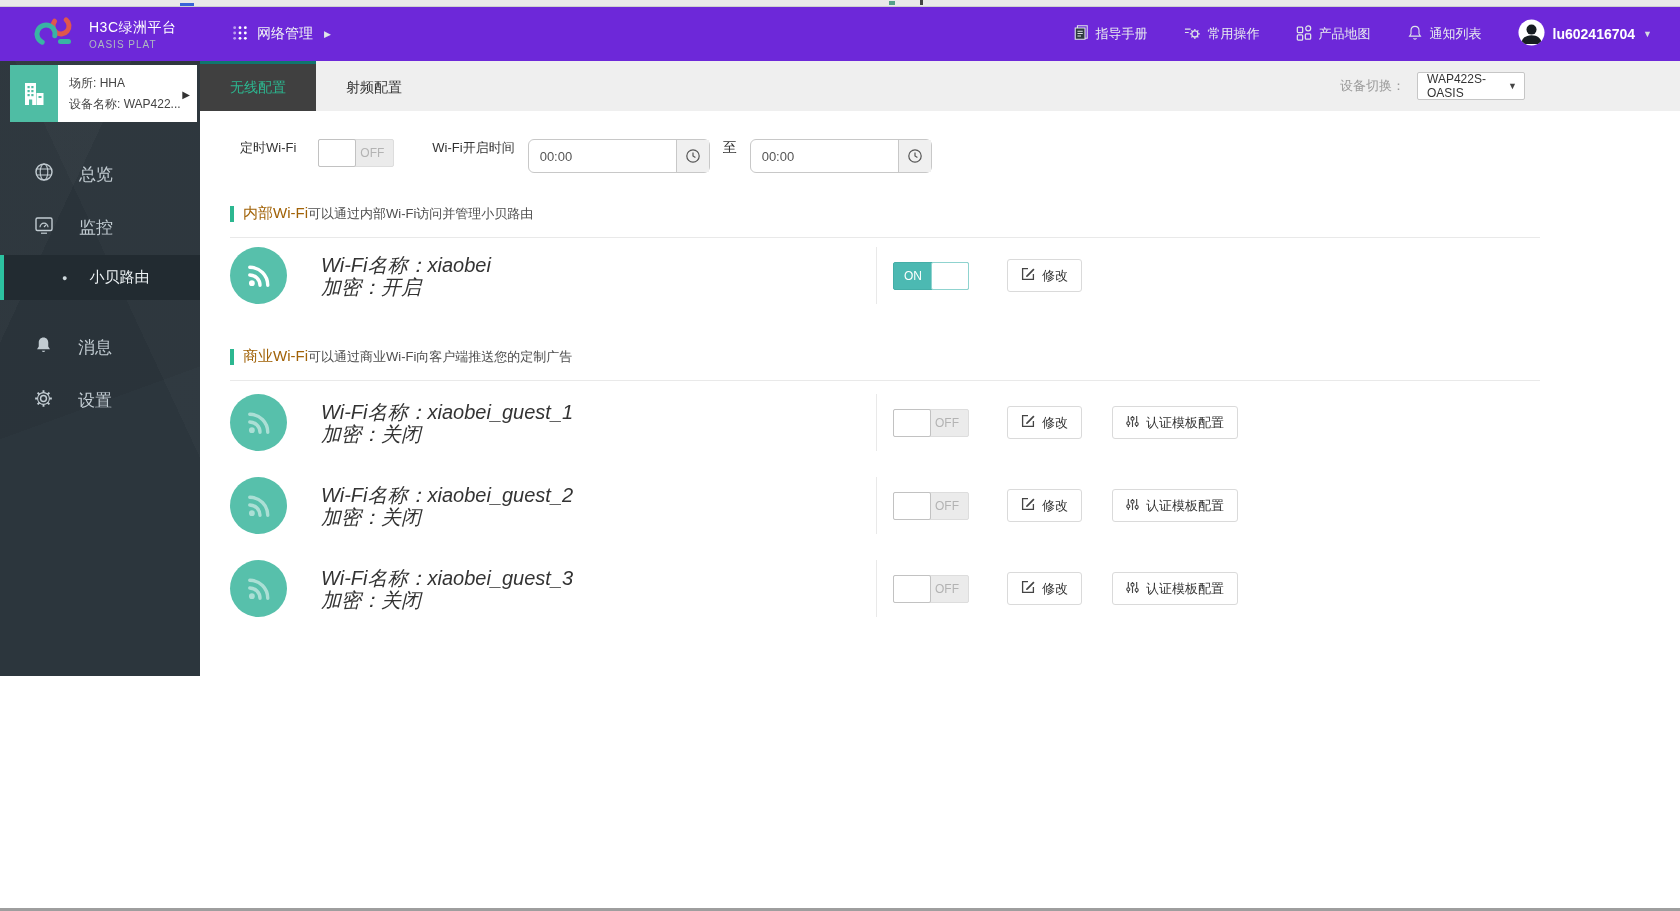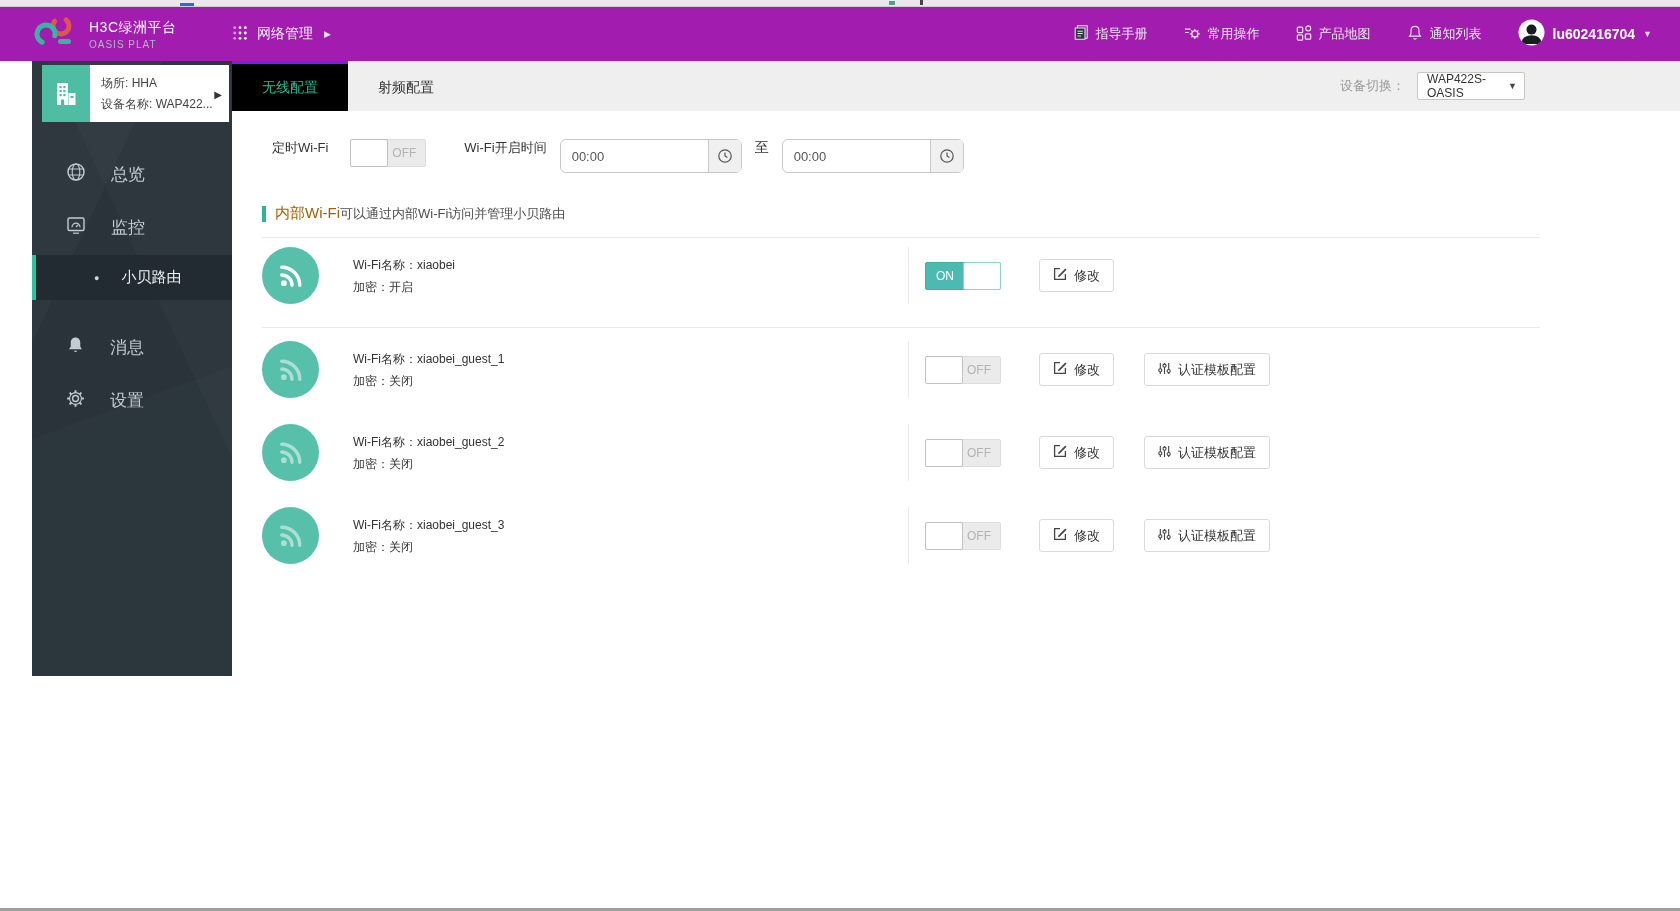--- a/index.html
+++ b/index.html
@@ -8,34 +8,34 @@
   .screen { position:relative; width:1680px; height:911px; overflow:hidden; background:#fff; }
 
   
   .top-strip { height:7px; background:#e9e9e9; border-bottom:1px solid #cfcfcf; position:relative; }
   .ts-blue { position:absolute; left:180px; bottom:0; width:14px; height:3px; background:#3a63d8; }
   .ts-green { position:absolute; left:889px; bottom:1px; width:6px; height:4px; background:#56a08a; }
   .ts-dark { position:absolute; left:920px; bottom:1px; width:3px; height:5px; background:#444; }
   .bottom-strip { position:absolute; left:0; bottom:0; width:100%; height:3px; background:#9e9e9e; z-index:9; }
 
   
-  .app-header { height:54px; background:#a21caf; display:flex; align-items:center; color:#e8ecef; }
+  .app-header { height:54px; background:#6d28d9; display:flex; align-items:center; color:#e8ecef; }
   .logo-area { display:flex; align-items:center; gap:10px; padding-left:33px; width:210px; flex-shrink:0; }
   .logo-text .t1 { font-size:14px; color:#fff; letter-spacing:.5px; }
   .logo-text .t2 { font-size:10px; color:#aeb9bf; letter-spacing:1px; margin-top:2px; }
   .nav-section { display:flex; align-items:center; gap:9px; margin-left:22px; font-size:14px; color:#f0f3f5; cursor:pointer; }
   .nav-caret { font-size:9px; color:#dfe5e8; margin-left:2px; }
   .header-right { margin-left:auto; display:flex; align-items:center; gap:36px; padding-right:28px; font-size:13px; }
   .h-action { display:flex; align-items:center; gap:7px; cursor:pointer; color:#e8ecef; white-space:nowrap; }
   .h-user { display:flex; align-items:center; gap:8px; cursor:pointer; }
   .h-user .uname { font-size:14px; font-weight:bold; color:#fff; }
   .user-caret { font-size:9px; color:#d7dde0; }
 
   
-  .app-body { display:flex; height:615px;padding-left:32px; }
+  .app-body { display:flex; height:615px; }
   .sidebar { width:200px; flex-shrink:0; position:relative; color:#c2ccd2;
     background:
       linear-gradient(115deg, rgba(255,255,255,0.025) 0 27%, rgba(255,255,255,0) 27%),
       linear-gradient(245deg, rgba(255,255,255,0.02) 0 38%, rgba(255,255,255,0) 38%),
       linear-gradient(160deg, rgba(0,0,0,0.05) 0 55%, rgba(0,0,0,0) 55%),
       #2c363d; }
   .main { flex:1; display:flex; flex-direction:column; background:#fff; min-width:0; }
 
   
   .device-card { margin:4px 0 0 10px; width:187px; height:57px; background:#fff; display:flex; align-items:center; position:relative; cursor:pointer; }
@@ -47,21 +47,21 @@
   .menu { margin-top:26px; }
   .menu-item { height:53px; display:flex; align-items:center; padding-left:34px; gap:25px; font-size:17px; color:#c2ccd2; cursor:pointer; }
   .menu-item svg { flex-shrink:0; }
   .submenu-item { height:45px; margin-top:1px; background:#222b31; border-left:4px solid #2cc2a0; display:flex; align-items:center; padding-left:58px; gap:22px; font-size:15px; color:#eef3f5; cursor:pointer; }
   .submenu-item .dot { font-size:9px; color:#cfd8dc; }
   .menu-gap { height:21px; }
 
   
   .tabbar { height:50px; background:#efefef; display:flex; align-items:stretch; }
   .tab { padding:0 30px; display:flex; align-items:center; font-size:14px; color:#333; cursor:pointer; border-top:3px solid transparent; }
-  .tab.active { background:#000000; border-top:3px solid #6d28d9; color:#2cb790; }
+  .tab.active { background:#404040; border-top:3px solid #0f766e; color:#2cb790; }
   .device-switch { margin-left:auto; display:flex; align-items:center; padding-right:155px; gap:12px; }
   .ds-label { font-size:13px; color:#9a9a9a; }
   .ds-select { width:108px; height:28px; background:#fff; border:1px solid #c6c6c6; border-radius:2px; font-size:12px; color:#333; display:flex; align-items:center; padding:0 20px 0 9px; position:relative; cursor:pointer; }
   .ds-caret { position:absolute; right:7px; top:50%; transform:translateY(-50%); font-size:9px; color:#444; }
 
   
   .content { padding:28px 140px 0 30px; background:#fff; flex:1; }
   .schedule-row { display:flex; align-items:flex-start; height:34px; margin-left:10px; }
   .sched-label { font-size:13px; color:#333; }
   .time-label { font-size:13px; color:#333; margin-left:38px; }
@@ -72,21 +72,21 @@
 
   .section-header { margin-top:31px; display:flex; align-items:center; }
   .green-bar { width:4px; height:16px; background:#2cb790; margin-right:9px; flex-shrink:0; }
   .section-title { font-size:15px; color:#a16207; }
   .section-desc { font-size:13px; color:#4d4d4d; }
   .section-divider { height:1px; background:#e9e9e9; margin-top:14px; }
 
   .wifi-row { display:flex; align-items:center; padding:13px 0; }
   .row-left { display:flex; align-items:center; width:646px; flex-shrink:0; }
   .wifi-badge { width:57px; height:57px; border-radius:50%; background:#57c0ab; display:flex; align-items:center; justify-content:center; flex-shrink:0; }
-  .row-info { margin-left:34px; font-size:12px; color:#333; line-height:22px; }
+  .row-info { margin-left:34px; font-size:20px; color:#333; line-height:22px;font-style:italic; }
   .row-divider { width:1px; align-self:stretch; background:#e9e9e9; }
   .row-controls { display:flex; align-items:center; margin-left:16px; }
 
   
   .toggle { width:76px; height:28px; border-radius:2px; position:relative; font-size:12px; cursor:pointer; flex-shrink:0; }
   .toggle .handle { position:absolute; border-radius:2px; background:#fff; }
   .toggle .t-label { position:absolute; top:50%; transform:translateY(-50%); }
   .toggle.off { background:#ebebeb; border:1px solid #ddd; }
   .toggle.off .handle { left:-1px; top:-1px; width:38px; height:28px; border:1px solid #c2c2c2; }
   .toggle.off .t-label { right:9px; color:#b3b3b3; }
@@ -359,20 +359,25 @@
                 <svg width="14" height="14" viewBox="0 0 14 14">
                   <path d="M12.4 7v5.4H1.6V1.6H7" fill="none" stroke="#444" stroke-width="1.3"></path>
                   <path d="M5.4 8.6L12.3 1.6l1.2 1.2-6.9 6.9-1.6.4z" fill="#444"></path>
                 </svg>
               </span>
               <span>修改</span>
             </button>
           </div>
         </div>
 
+        <div class="section-header" style="margin-top:34px">
+          <span class="green-bar"></span>
+          <span class="section-title">商业Wi-Fi</span>
+          <span class="section-desc">可以通过商业Wi-Fi向客户端推送您的定制广告</span>
+        </div>
         <div class="section-divider"></div>
 
         <div class="wifi-row">
           <div class="row-left">
             <span class="wifi-badge">
               <svg width="30" height="30" viewBox="0 0 24 24" opacity="0.5">
                 <circle cx="6.3" cy="17.7" r="2.3" fill="#fff"></circle>
                 <path d="M4.6 11.2a8.2 8.2 0 0 1 8.2 8.2" stroke="#fff" stroke-width="2.7" fill="none" stroke-linecap="round"></path>
                 <path d="M4.6 5a14.4 14.4 0 0 1 14.4 14.4" stroke="#fff" stroke-width="2.7" fill="none" stroke-linecap="round"></path>
               </svg>

